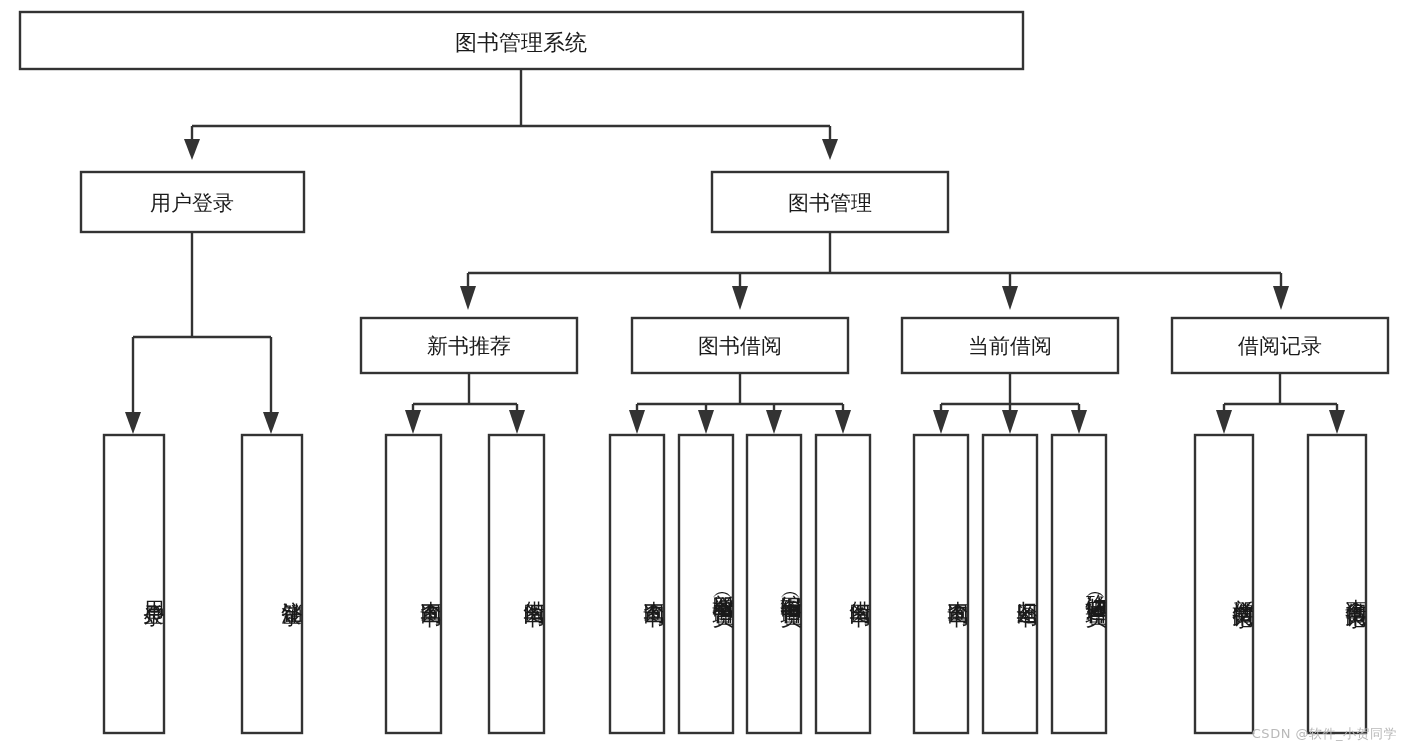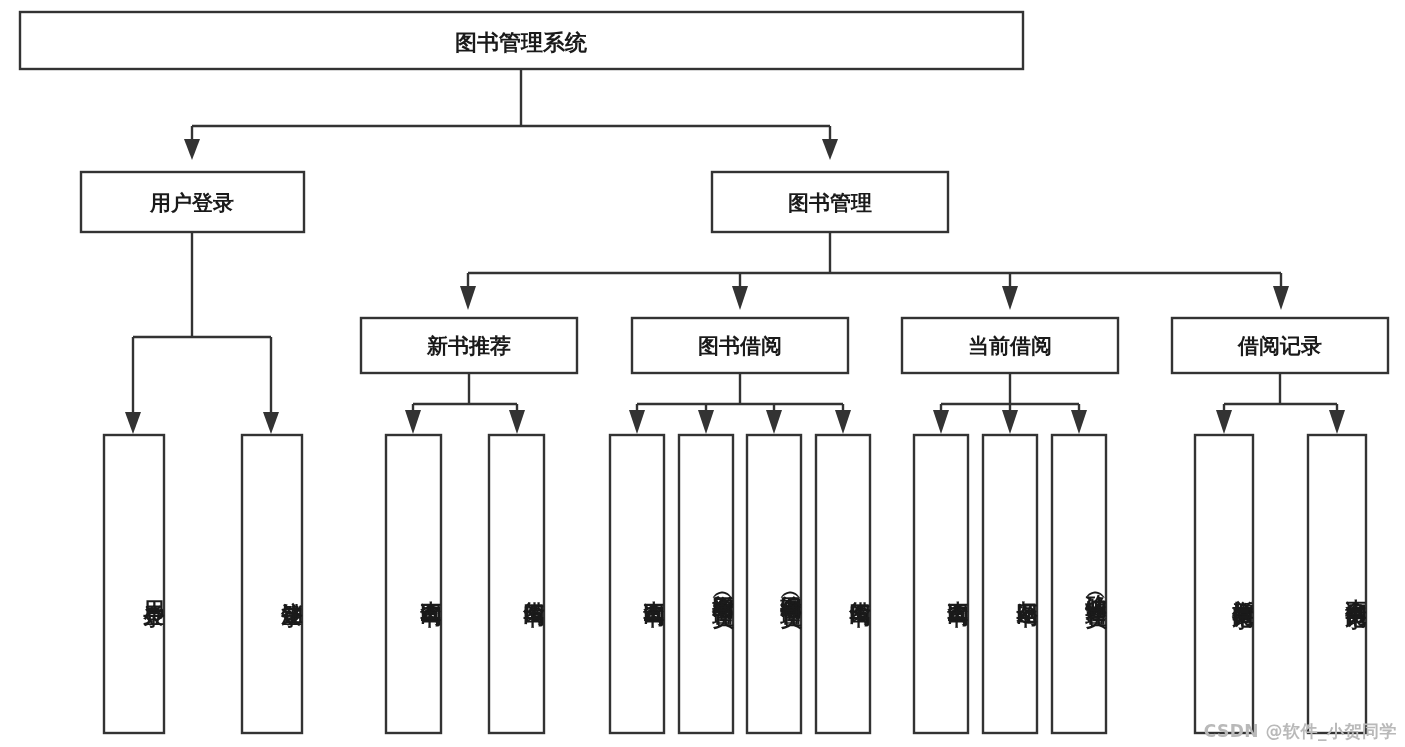--- a/index.html
+++ b/index.html
@@ -12,21 +12,20 @@
     width: 1405px;
     height: 747px;
     font-family: "DejaVu Sans", "Liberation Sans", sans-serif;
     overflow: hidden;
   }
   #diagram-root {
     position: relative;
     width: 1405px;
     height: 747px;
     background: #ffffff;
-    font-weight: bold;
   }
   svg#flowchart {
     display: block;
     width: 1405px;
     height: 747px;
   }
   .node-box {
     fill: #ffffff;
     stroke: #333333;
     stroke-width: 2.4;
@@ -69,21 +68,21 @@
     display: flex;
     align-items: flex-start;
     justify-content: center;
     pointer-events: none;
   }
   .watermark {
     position: absolute;
     right: 8px;
     bottom: 4px;
     font-family: "DejaVu Sans", "Liberation Sans", sans-serif;
-    font-size: 17px;
+    font-size: 13px;
     color: #b9b9b9;
     letter-spacing: 0.5px;
     white-space: nowrap;
   }
 </style>
 </head>
 <body>
 
 <div id="diagram-root">
 

